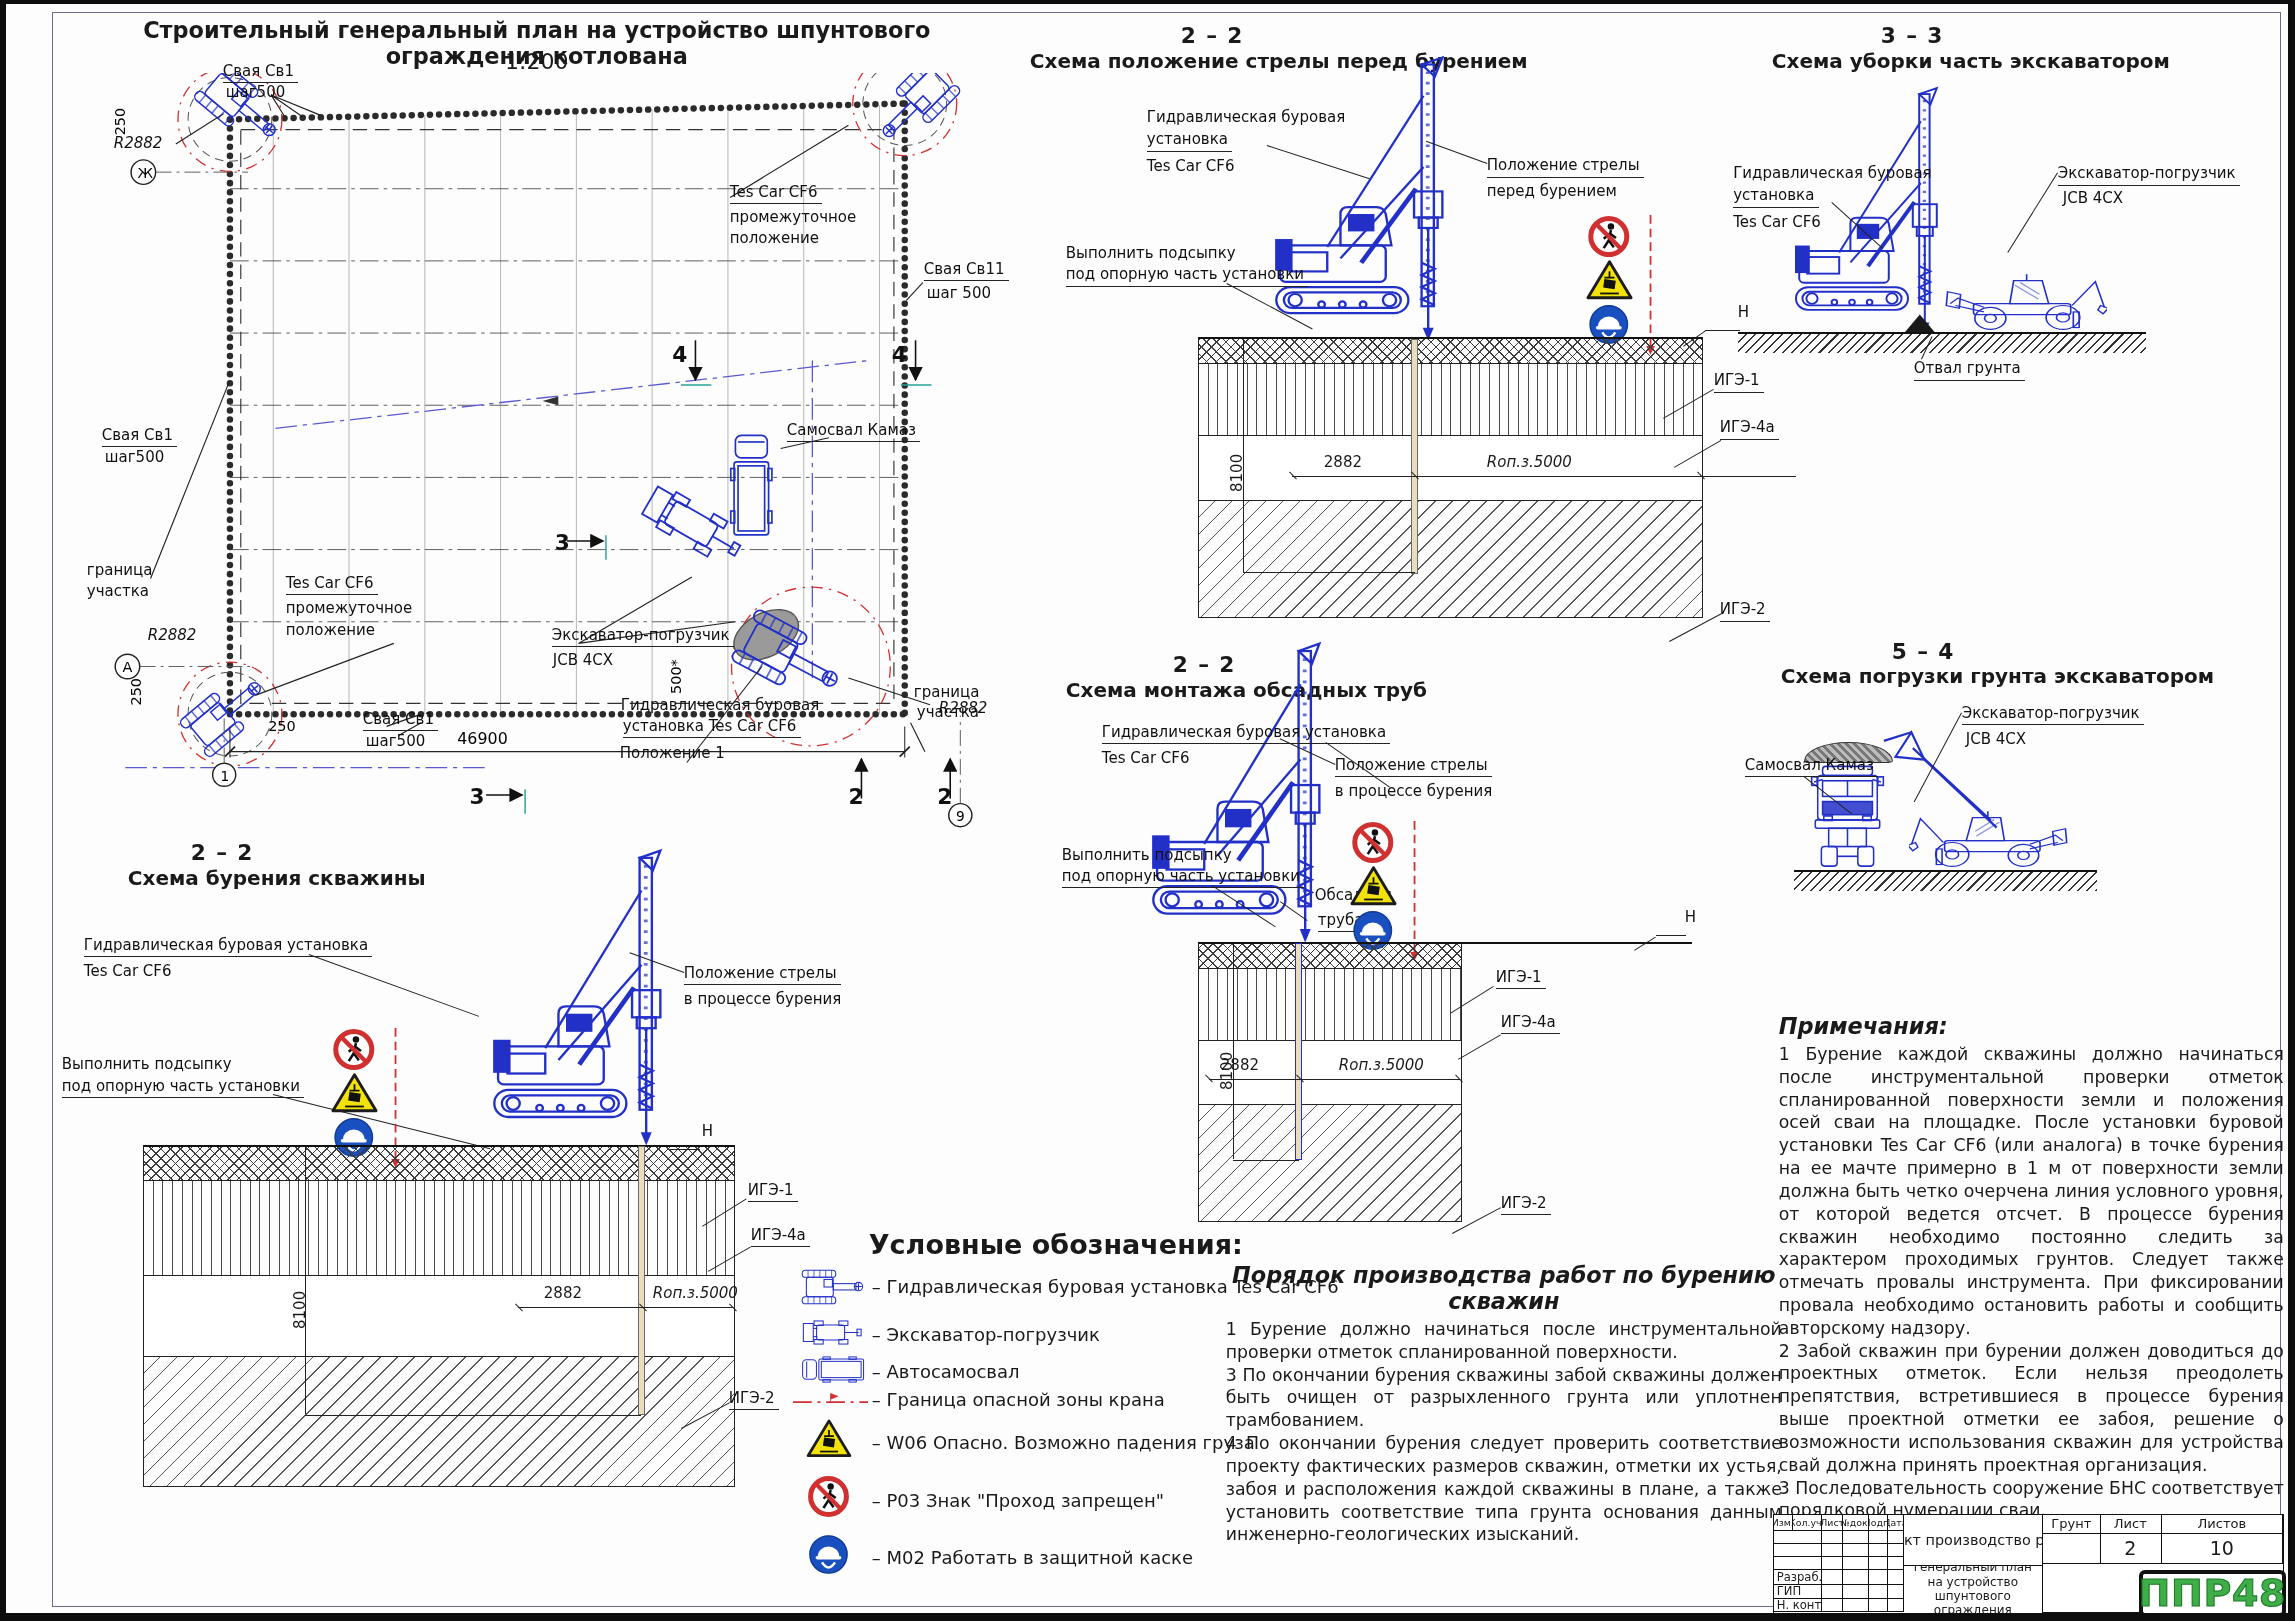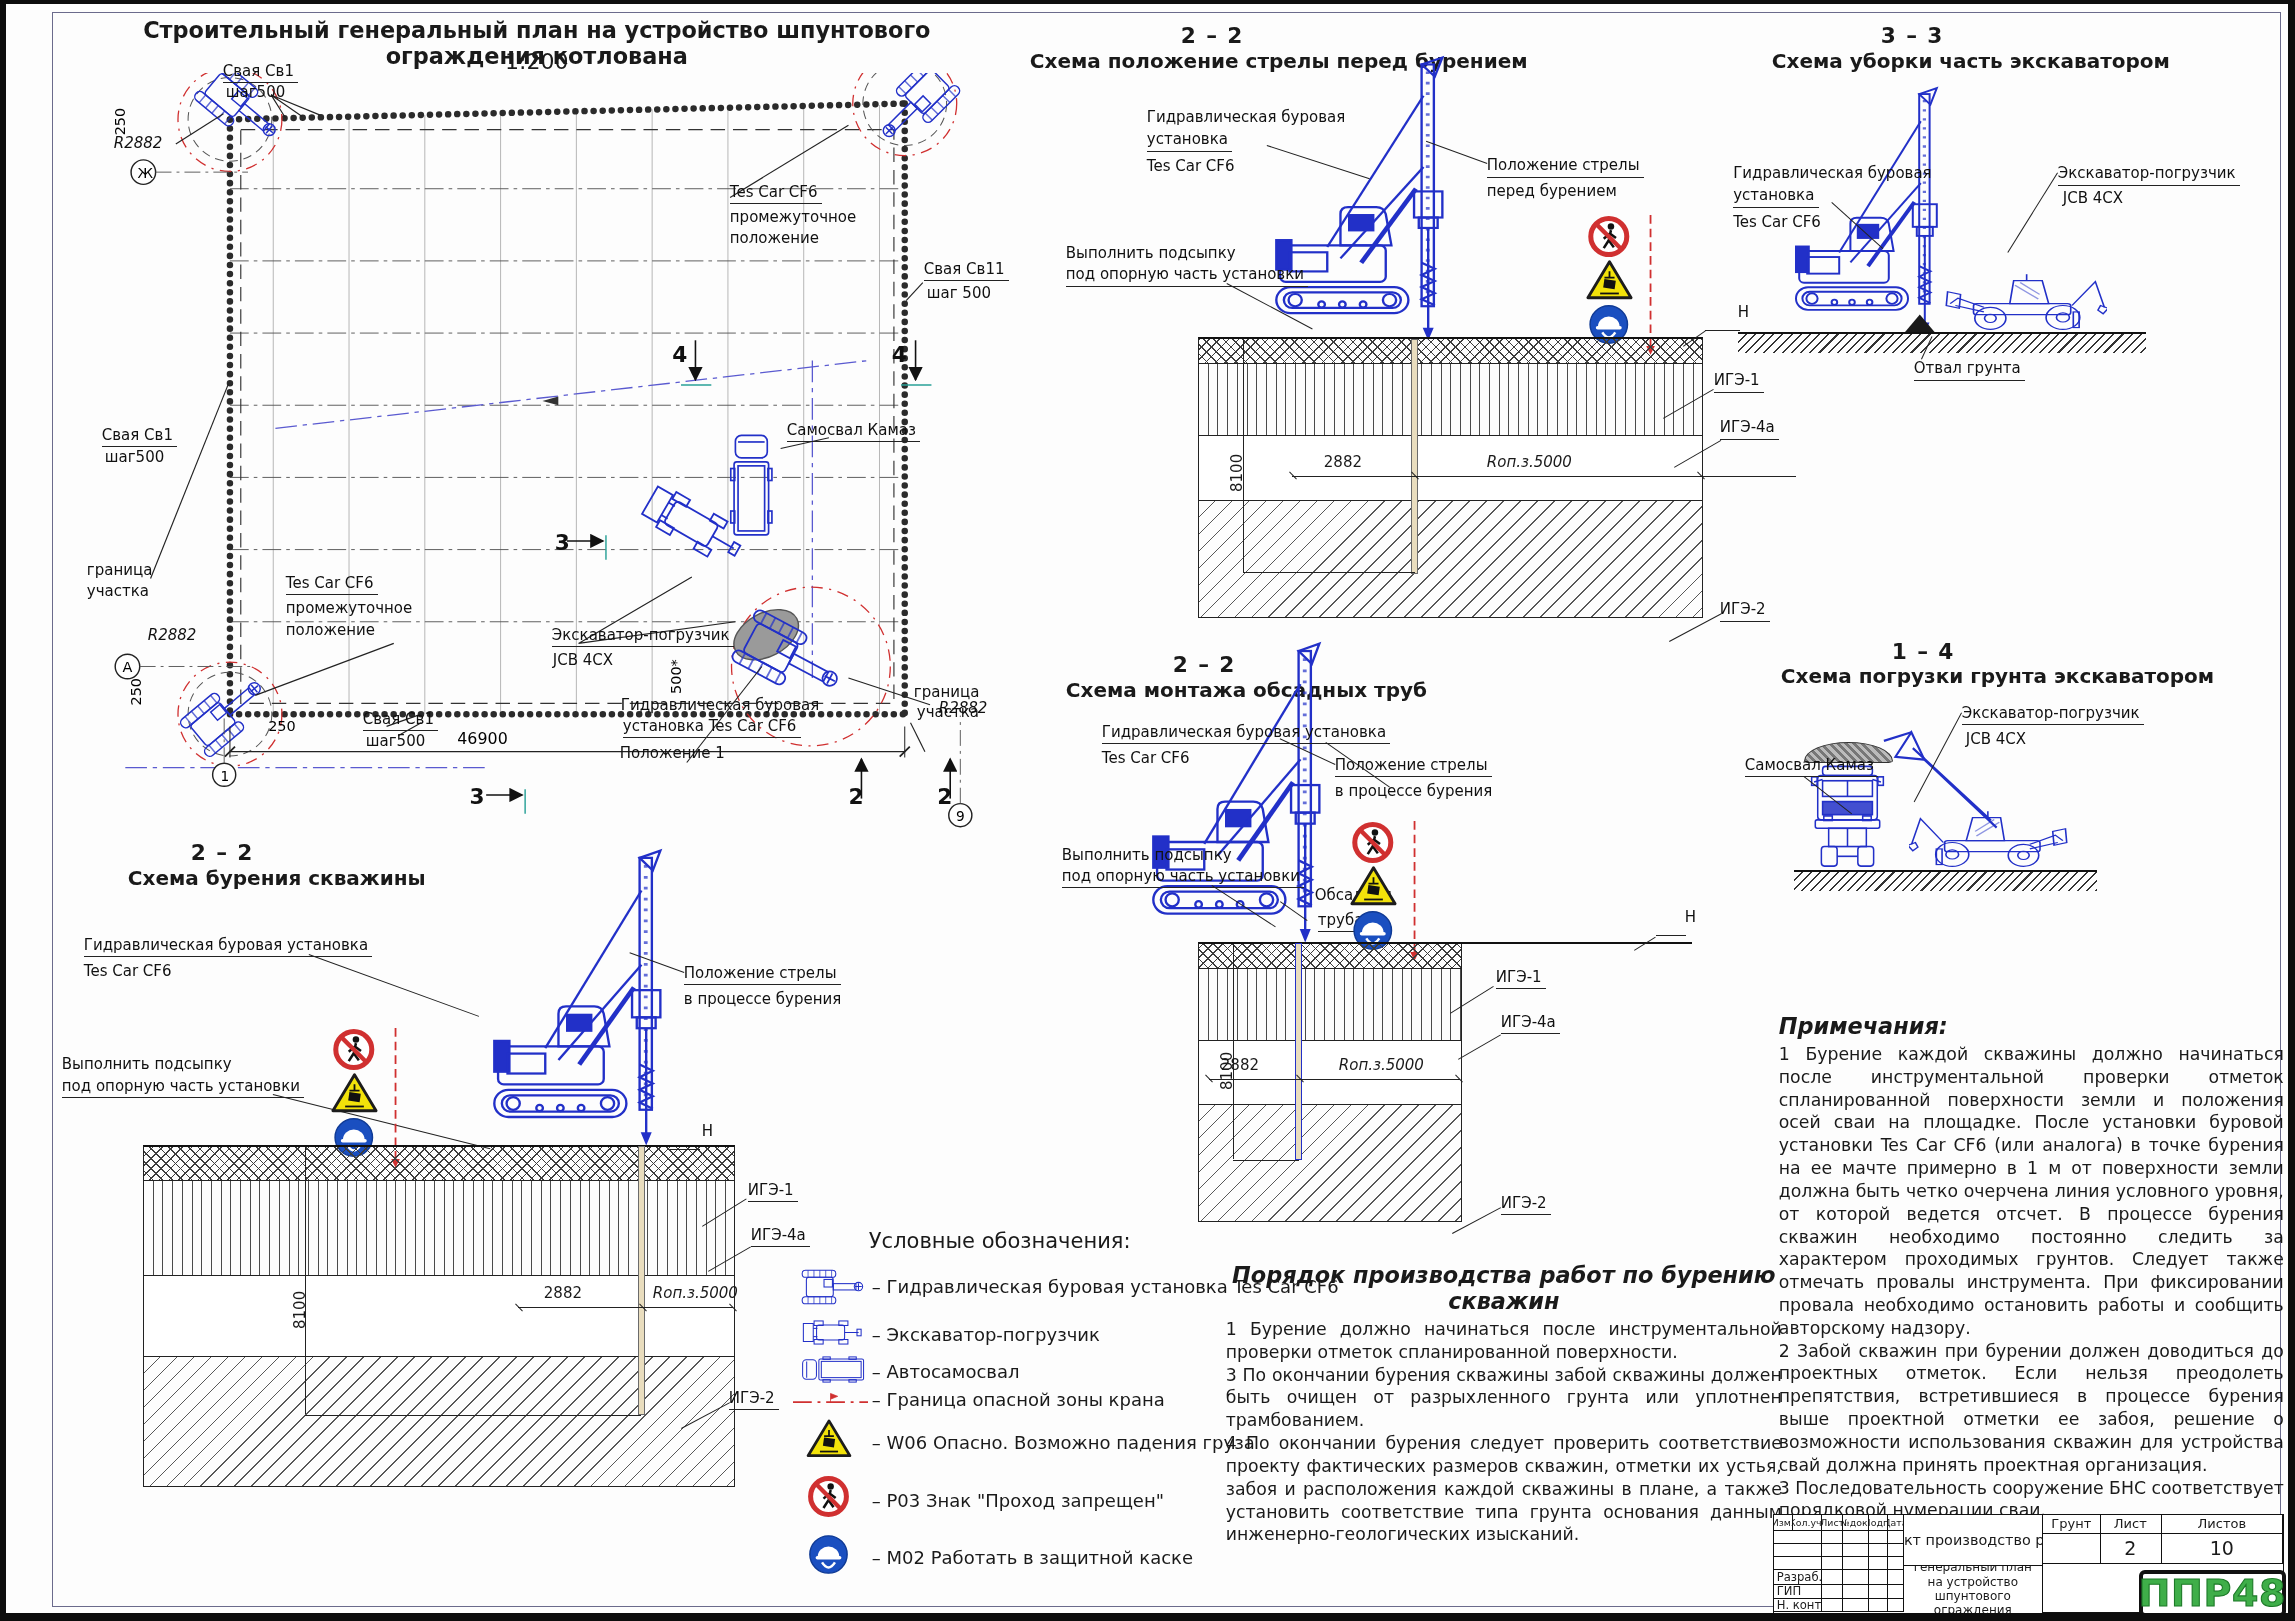--- a/index.html
+++ b/index.html
@@ -30,21 +30,21 @@
   .dimv{position:absolute;width:0;border-left:1.4px solid #222;}
   .dimh{position:absolute;height:0;border-top:1.4px solid #222;}
   .tick{position:absolute;width:10px;height:0;border-top:1.8px solid #222;transform:rotate(45deg);}
   .dtext{position:absolute;font-size:15px;white-space:nowrap;}
   .dtext.it{font-style:italic;}
   .rot{transform:rotate(-90deg);transform-origin:left top;}
   .ground-strip{position:absolute;border-top:2.2px solid #111;background:repeating-linear-gradient(135deg,transparent 0 5px,#333 5px 6.5px);}
   .spoil{position:absolute;background:#1a1a1a;clip-path:polygon(50% 0,100% 100%,0 100%);}
   .mound{position:absolute;background:repeating-linear-gradient(45deg,#777 0 2.9px,#bbb 2.9px 5.8px);border:1.4px solid #333;border-radius:50% 50% 8% 8% / 90% 90% 10% 10%;}
   
-  .leg-title{position:absolute;font-size:21px;font-weight:400;}
+  .leg-title{position:absolute;font-size:27px;font-weight:700;}
   .leg-text{position:absolute;font-size:18px;white-space:nowrap;}
   
   .tblock{position:absolute;}
   .tblock h3{margin:0 0 4.3px 0;font-size:22.4px;font-weight:700;font-style:italic;}
   .tblock.procedure h3{text-align:center;}
   .tblock p{margin:0;font-size:17.3px;line-height:1.32;text-align:justify;}
   
   .tb{position:absolute;border:1.8px solid #111;box-sizing:border-box;background:#fff;}
   .tb-cell{position:absolute;box-sizing:border-box;border-right:1.1px solid #111;border-bottom:1.1px solid #111;font-size:9.4px;display:flex;align-items:center;justify-content:center;white-space:nowrap;overflow:hidden;}
   .tb-lab{justify-content:flex-start;padding-left:2.9px;font-size:11.6px;}
@@ -400,21 +400,21 @@
   <div class="lbl" style="left:1.4px;top:199px">Tes Car CF6</div>
   <div class="ln" style="left:100px;top:188px;width:69px;transform:rotate(42deg)"></div>
   <div class="lbl u" style="left:326px;top:150px">Экскаватор-погрузчик</div>
   <div class="lbl" style="left:331px;top:175px">JCB 4CX</div>
   <div class="ln" style="left:326px;top:159px;width:94px;transform:rotate(122deg)"></div>
   <div class="lbl u" style="left:182px;top:345px">Отвал грунта</div>
   <div class="ln" style="left:189px;top:345px;width:24.6px;transform:rotate(-65deg)"></div>
 </div>
 
 <div class="abs" style="left:1719px;top:628px;width:563px;height:303px">
-  <div class="sec-num ctr" style="left:83px;top:7.2px;width:231px">1 – 4</div>
+  <div class="sec-num ctr" style="left:83px;top:7.2px;width:231px">5 – 4</div>
   <div class="sec-title" style="left:56px;top:32.5px">Схема погрузки грунта экскаватором</div>
   <div class="mound" style="left:79px;top:110px;width:87px;height:19px"></div>
   <svg class="abs" style="left:83px;top:124px" width="79" height="114" viewBox="0 0 130 175" preserveAspectRatio="none">
         <use href="#sym-truck-front"></use>
       </svg>
   <svg class="abs" style="left:184px;top:170px" width="159" height="69" viewBox="0 0 250 150" preserveAspectRatio="none" transform="scale(-1,1)">
         <use href="#sym-exc"></use>
       </svg>
   <svg class="abs" style="left:130px;top:87px" width="159" height="116" viewBox="0 0 220 160">
     <g stroke="#2230c8" stroke-width="3" fill="none">

